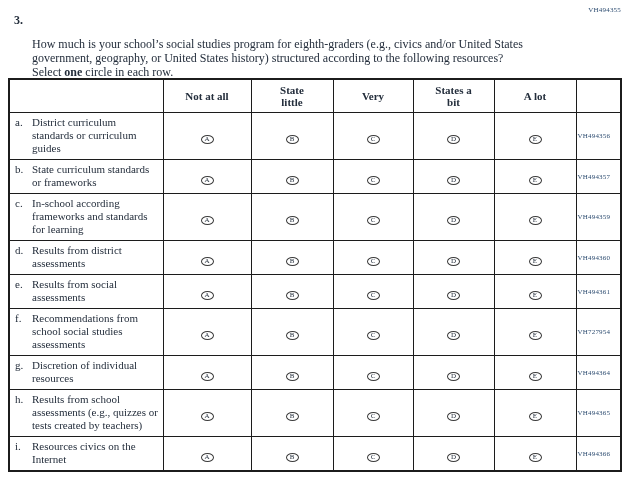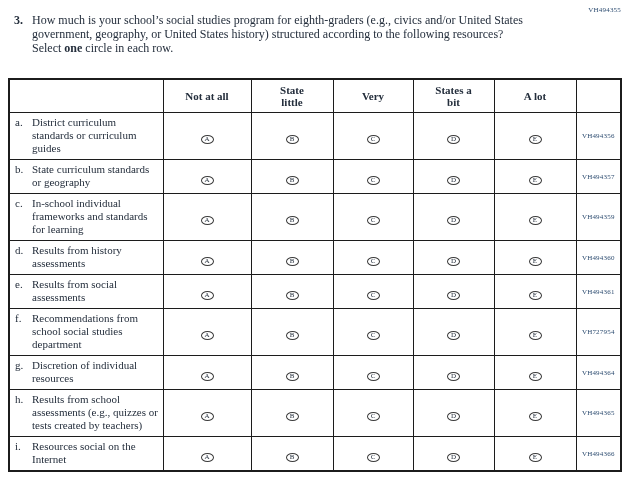--- a/index.html
+++ b/index.html
@@ -21,21 +21,21 @@
     position:absolute;top:6px;right:12px;
     font-size:7px;letter-spacing:.2px;
     color:var(--code);
   }
   .question{
     position:absolute;left:14px;top:13px;width:540px;
     font-size:12px;line-height:14px;
     display:flex;
   }
   .qnum{font-weight:bold;width:18px;flex:0 0 18px;}
-  .qtext{max-width:500px;}
+  .qtext{max-width:500px;margin-top:24px;}
   .qtext b{font-weight:bold;}
   table.grid{
     position:absolute;left:8px;top:78px;
     width:612px;
     border-collapse:collapse;table-layout:fixed;
     border:2px solid var(--border);
   }
   table.grid th, table.grid td{
     border:1px solid var(--border);
     vertical-align:middle;
@@ -58,21 +58,21 @@
     display:inline-flex;align-items:center;justify-content:center;
     width:13px;height:9px;
     border:1px solid #3a3a3a;border-radius:50%;
     font-size:7px;line-height:7px;
     color:var(--ink);
     box-sizing:border-box;
   }
   td.code-cell{
     font-size:7px;letter-spacing:.2px;
     color:var(--code);
-    text-align:center;padding:1px;
+    padding:1px;
   }
 </style>
 </head>
 <body>
 
 <div class="page">
 
   <div class="top-code">VH494355</div>
 
   <div class="question">
@@ -124,21 +124,21 @@
     <td class="opt-cell">
       <span class="bubble">E</span>
     </td>
     <td class="code-cell">VH494356</td>
   </tr>
 
   <tr>
     <td class="label-cell">
       <div class="label-wrap">
         <span class="row-letter">b.</span>
-        <span class="row-label">State curriculum standards or geography</span>
+        <span class="row-label">State curriculum standards or frameworks</span>
       </div>
     </td>
     <td class="opt-cell">
       <span class="bubble">A</span>
     </td>
     <td class="opt-cell">
       <span class="bubble">B</span>
     </td>
     <td class="opt-cell">
       <span class="bubble">C</span>
@@ -149,21 +149,21 @@
     <td class="opt-cell">
       <span class="bubble">E</span>
     </td>
     <td class="code-cell">VH494357</td>
   </tr>
 
   <tr>
     <td class="label-cell">
       <div class="label-wrap">
         <span class="row-letter">c.</span>
-        <span class="row-label">In-school individual frameworks and standards for learning</span>
+        <span class="row-label">In-school according frameworks and standards for learning</span>
       </div>
     </td>
     <td class="opt-cell">
       <span class="bubble">A</span>
     </td>
     <td class="opt-cell">
       <span class="bubble">B</span>
     </td>
     <td class="opt-cell">
       <span class="bubble">C</span>
@@ -174,21 +174,21 @@
     <td class="opt-cell">
       <span class="bubble">E</span>
     </td>
     <td class="code-cell">VH494359</td>
   </tr>
 
   <tr>
     <td class="label-cell">
       <div class="label-wrap">
         <span class="row-letter">d.</span>
-        <span class="row-label">Results from history assessments</span>
+        <span class="row-label">Results from district assessments</span>
       </div>
     </td>
     <td class="opt-cell">
       <span class="bubble">A</span>
     </td>
     <td class="opt-cell">
       <span class="bubble">B</span>
     </td>
     <td class="opt-cell">
       <span class="bubble">C</span>
@@ -224,21 +224,21 @@
     <td class="opt-cell">
       <span class="bubble">E</span>
     </td>
     <td class="code-cell">VH494361</td>
   </tr>
 
   <tr>
     <td class="label-cell">
       <div class="label-wrap">
         <span class="row-letter">f.</span>
-        <span class="row-label">Recommendations from school social studies department</span>
+        <span class="row-label">Recommendations from school social studies assessments</span>
       </div>
     </td>
     <td class="opt-cell">
       <span class="bubble">A</span>
     </td>
     <td class="opt-cell">
       <span class="bubble">B</span>
     </td>
     <td class="opt-cell">
       <span class="bubble">C</span>
@@ -299,21 +299,21 @@
     <td class="opt-cell">
       <span class="bubble">E</span>
     </td>
     <td class="code-cell">VH494365</td>
   </tr>
 
   <tr>
     <td class="label-cell">
       <div class="label-wrap">
         <span class="row-letter">i.</span>
-        <span class="row-label">Resources social on the Internet</span>
+        <span class="row-label">Resources civics on the Internet</span>
       </div>
     </td>
     <td class="opt-cell">
       <span class="bubble">A</span>
     </td>
     <td class="opt-cell">
       <span class="bubble">B</span>
     </td>
     <td class="opt-cell">
       <span class="bubble">C</span>

